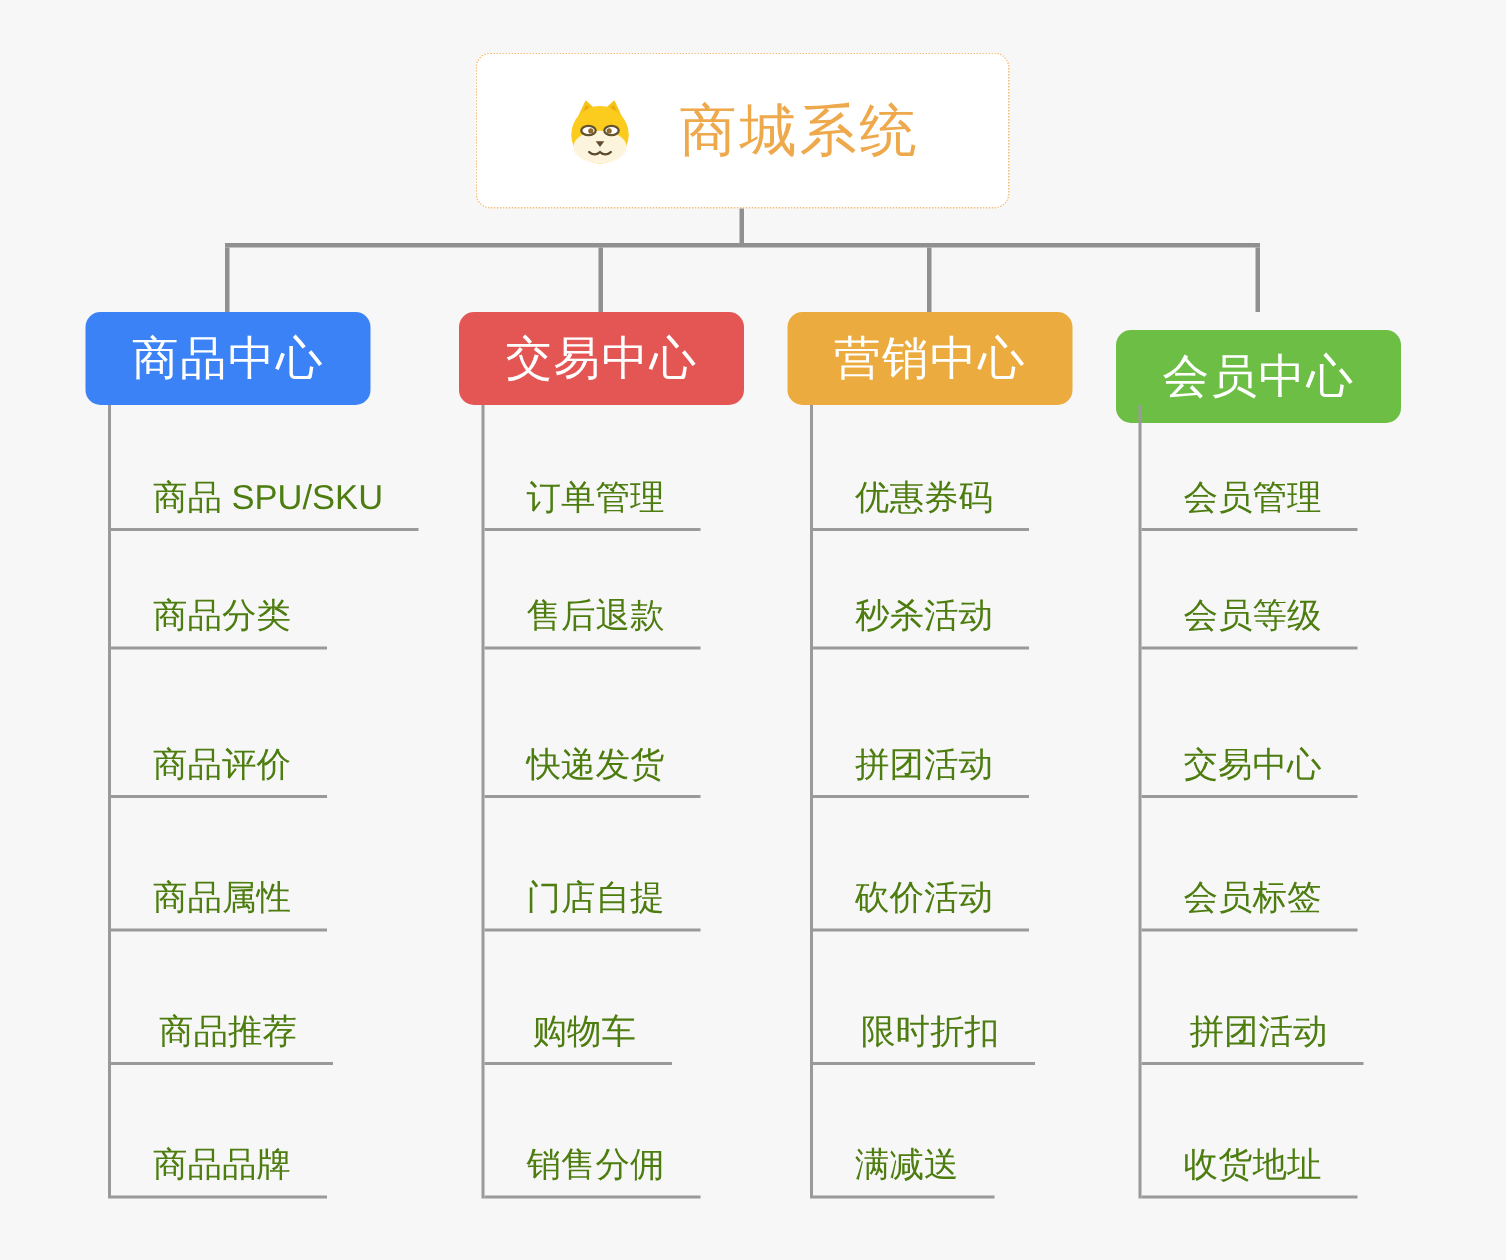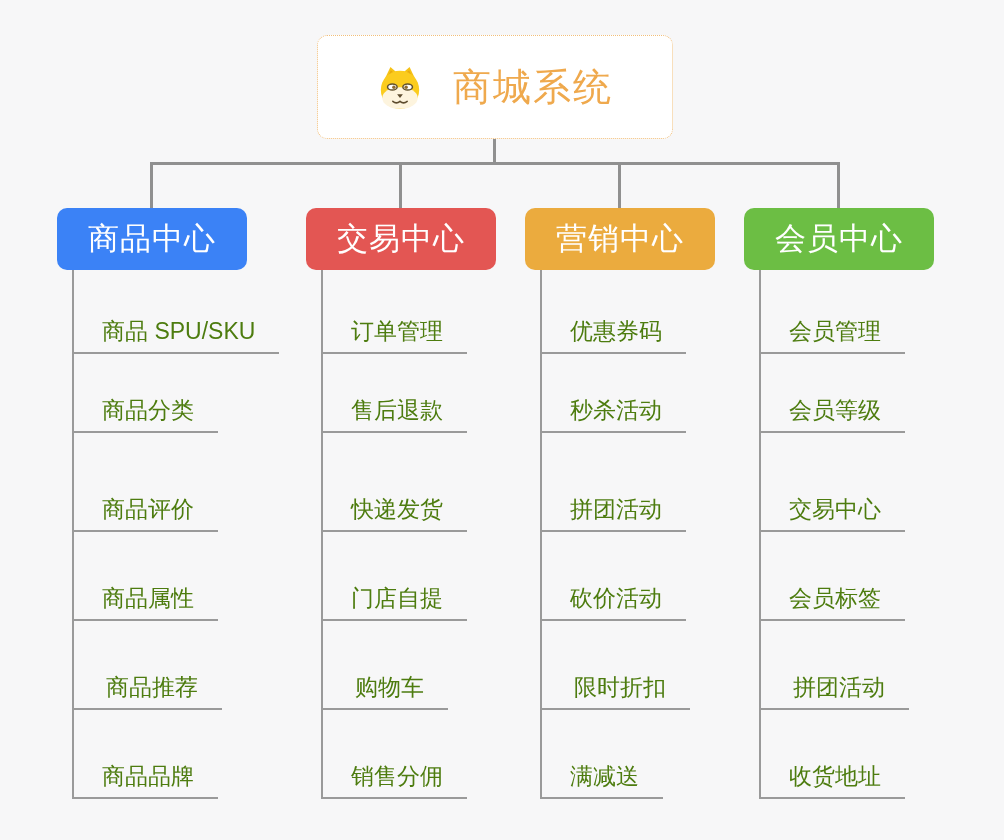--- a/index.html
+++ b/index.html
@@ -56,21 +56,21 @@
     align-items: center;
     justify-content: center;
     color: #ffffff;
     font-size: 31px;
     letter-spacing: 1px;
     white-space: nowrap;
   }
   .branch-0 { left: 57px;  }
   .branch-1 { left: 306px; }
   .branch-2 { left: 525px; }
-  .branch-3 { left: 744px; }
+  .branch-3 { left: 744px; margin-top: 12px; }
 
   
   .column {
     position: absolute;
     top: 270px;
     height: 529px;
     border-left: 2px solid #9a9a9a;
   }
   .col-0 { left: 72px;  }
   .col-1 { left: 321px; }

